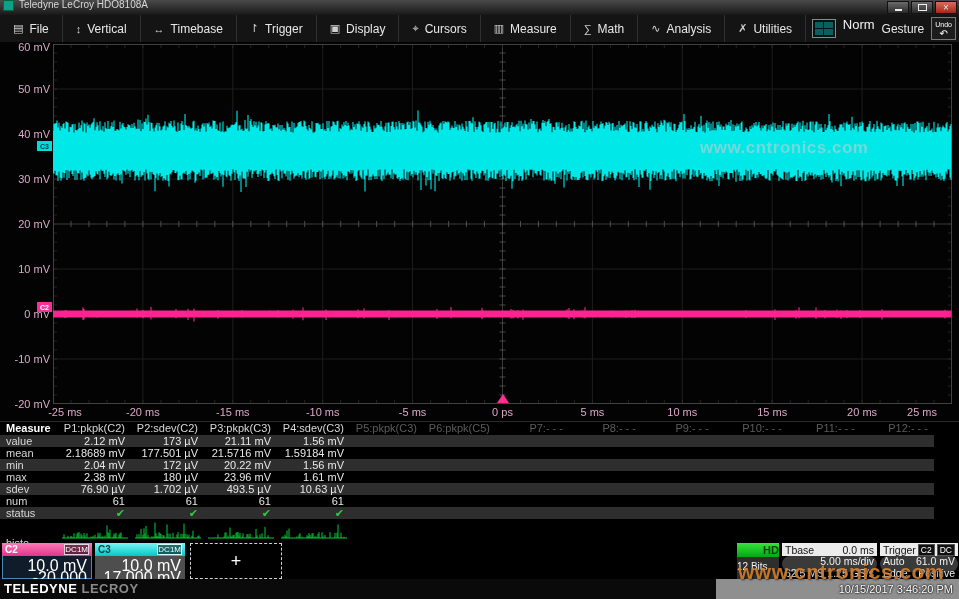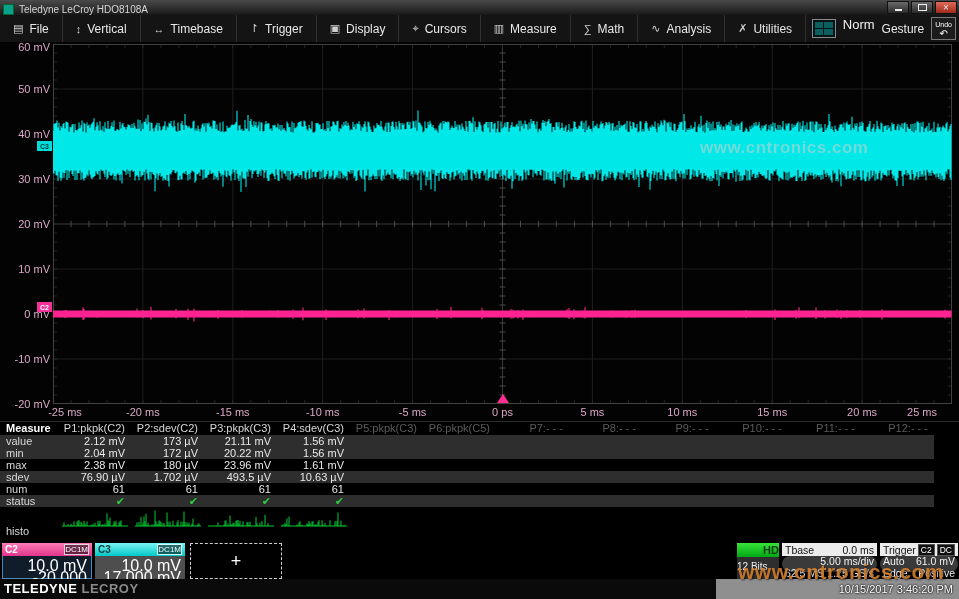--- a/index.html
+++ b/index.html
@@ -1,21 +1,21 @@
 <!DOCTYPE html>
 <html><head>
 <meta charset="utf-8">
 <style>
   html,body{margin:0;padding:0;background:#000;}
   #root{position:relative;width:959px;height:599px;background:#000;overflow:hidden;
         font-family:"Liberation Sans","DejaVu Sans",sans-serif;-webkit-font-smoothing:antialiased;}
 
   
   #titlebar{position:absolute;left:0;top:0;width:959px;height:15px;
-    background:linear-gradient(#4a4a4a,#181818);display:flex;align-items:flex-end;}
+    background:linear-gradient(#4a4a4a,#181818);display:flex;align-items:flex-start;}
   #app-icon{width:9px;height:9px;margin:0 5px 0 3px;background:#0aa08a;border:1px solid #063;}
   #title-text{color:#d6d6d6;font-size:10px;line-height:10px;}
   #win-controls{position:absolute;right:2px;top:1px;display:flex;gap:2px;}
   .win-btn{width:22px;height:13px;display:flex;align-items:center;justify-content:center;
     color:#e8e8e8;font-size:10px;background:linear-gradient(#6a6a6a,#2a2a2a);border:1px solid #111;box-sizing:border-box;}
   .win-btn .min-glyph{width:7px;height:2px;background:#eee;margin-top:5px;}
   .win-btn .restore-glyph{width:7px;height:5px;border:1px solid #eee;}
   #btn-close{background:linear-gradient(#e06a5a,#a02a1a);}
 
   
@@ -251,20 +251,35 @@
         <div class="mcell">1.56 mV</div>
         <div class="mcell"></div>
         <div class="mcell"></div>
         <div class="mcell"></div>
         <div class="mcell"></div>
         <div class="mcell"></div>
         <div class="mcell"></div>
         <div class="mcell"></div>
         <div class="mcell"></div>
       </div>
+      <div class="mrow">
+        <div class="mlabel">mean</div>
+        <div class="mcell">2.18689 mV</div>
+        <div class="mcell">177.501 µV</div>
+        <div class="mcell">21.5716 mV</div>
+        <div class="mcell">1.59184 mV</div>
+        <div class="mcell"></div>
+        <div class="mcell"></div>
+        <div class="mcell"></div>
+        <div class="mcell"></div>
+        <div class="mcell"></div>
+        <div class="mcell"></div>
+        <div class="mcell"></div>
+        <div class="mcell"></div>
+      </div>
       <div class="mrow stripe">
         <div class="mlabel">min</div>
         <div class="mcell">2.04 mV</div>
         <div class="mcell">172 µV</div>
         <div class="mcell">20.22 mV</div>
         <div class="mcell">1.56 mV</div>
         <div class="mcell"></div>
         <div class="mcell"></div>
         <div class="mcell"></div>
         <div class="mcell"></div>

